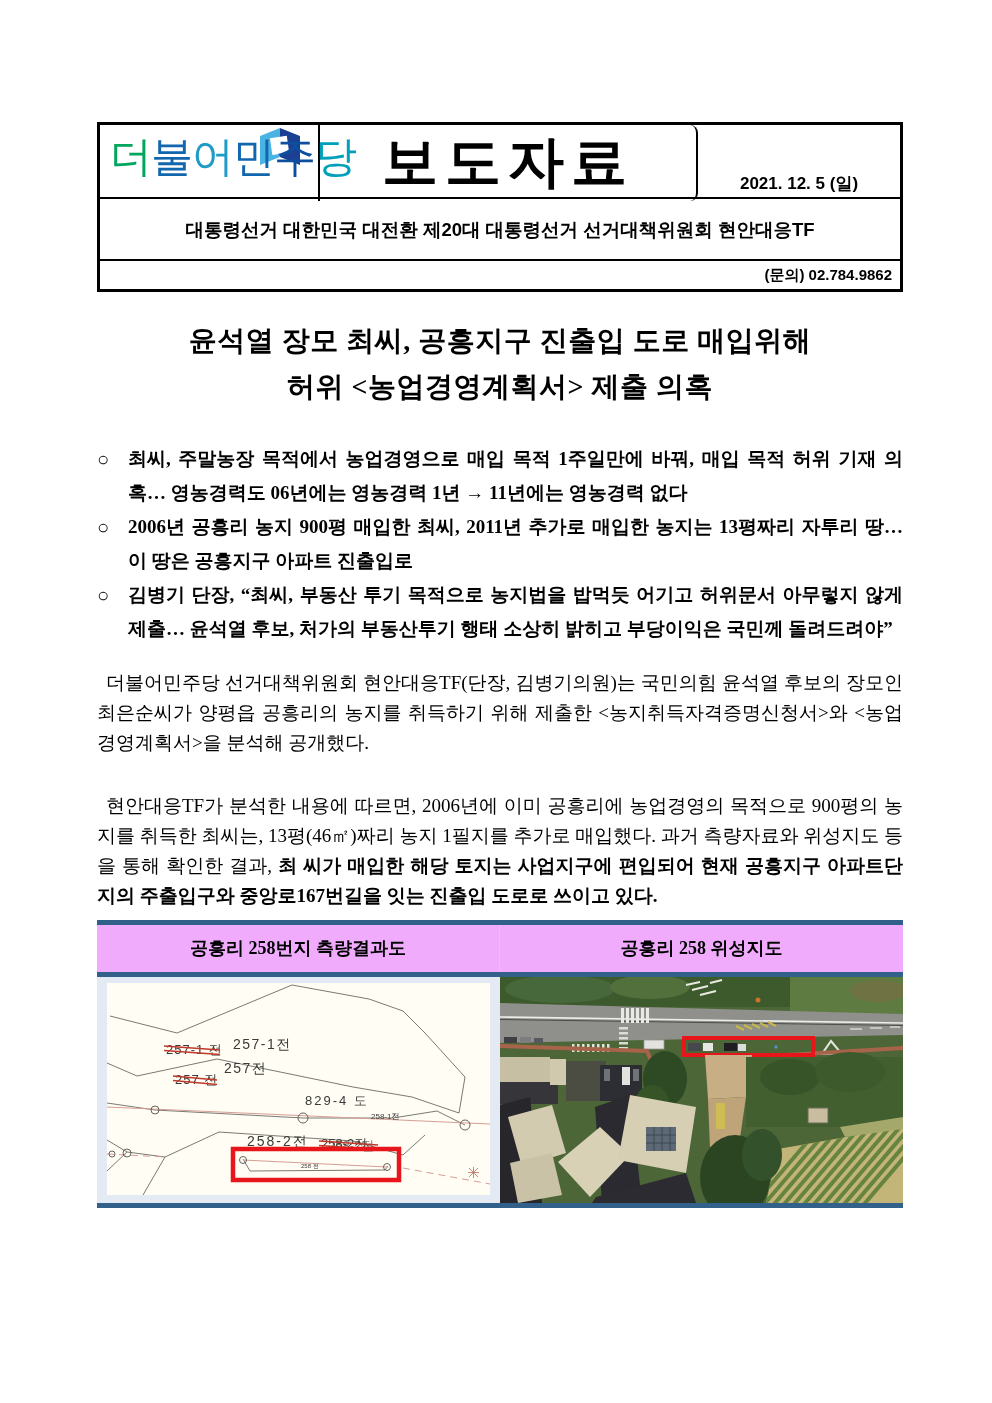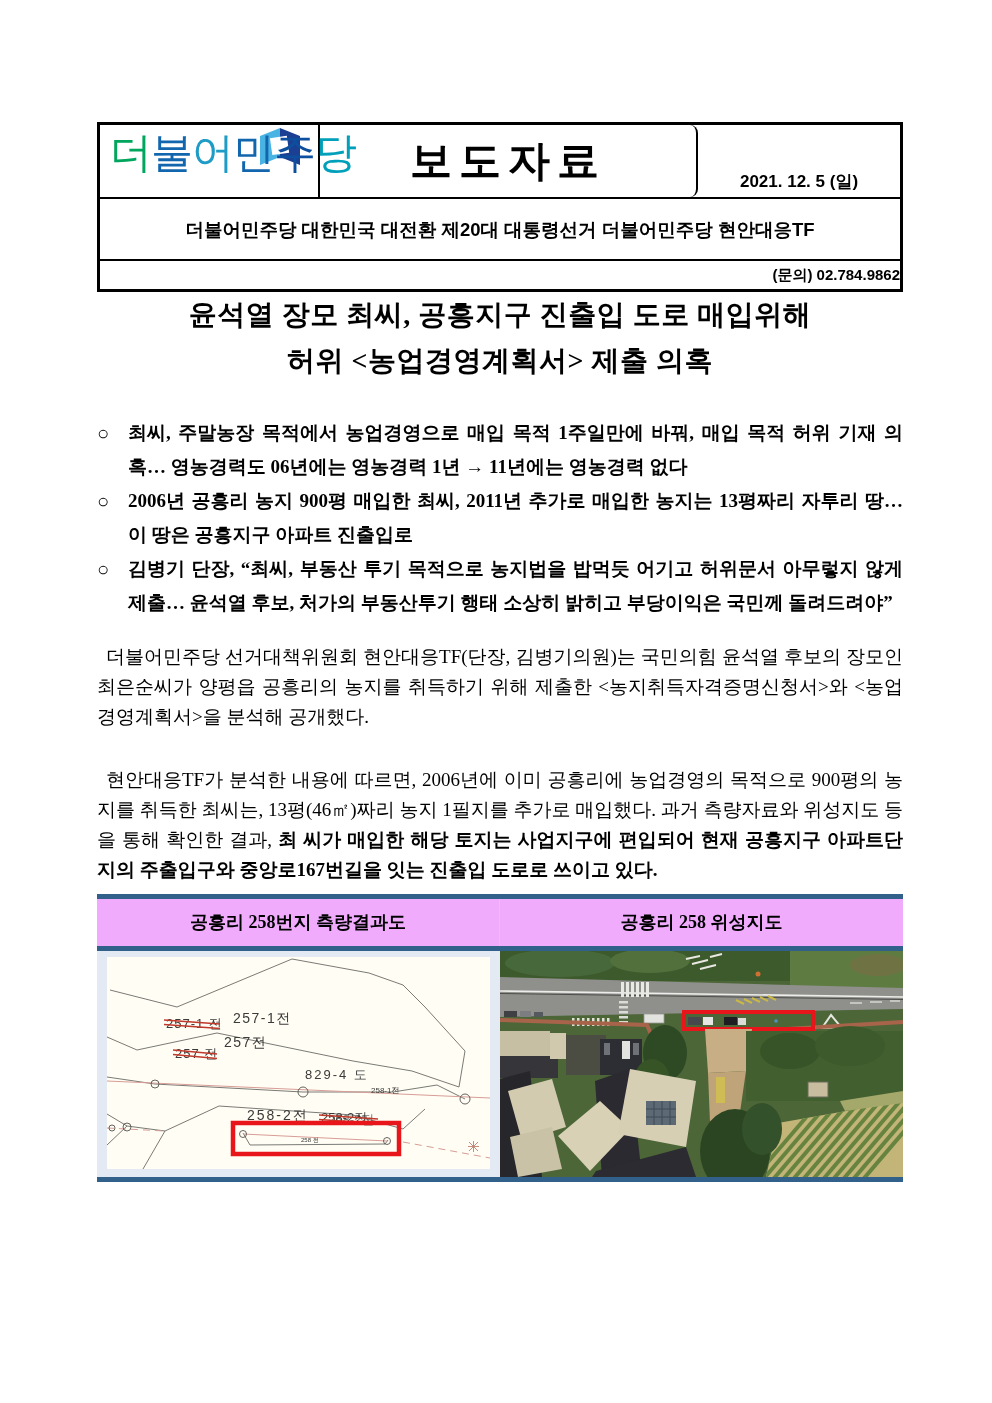--- a/index.html
+++ b/index.html
@@ -8,30 +8,30 @@
   .content { position:absolute; left:97px; top:122px; width:806px; }
 
   
   .hdr { border:3px solid #000; box-sizing:border-box; background:#fff; }
   .hdr-row1 { display:grid; grid-template-columns:220px 1fr 202px; border-bottom:2px solid #000; height:72px; }
   .cell-logo { border-right:2px solid #000; position:relative; }
   .logo-text { position:absolute; left:10px; bottom:16px; font-family:"Liberation Sans", sans-serif;
                font-weight:400; font-size:42px; letter-spacing:-1px; white-space:nowrap; }
   .flag { position:absolute; top:3px; right:16px; }
   .cell-doctype { border-right:2px solid #000; display:flex; align-items:center; justify-content:center;
-                  font-family:"Liberation Sans", sans-serif; font-weight:900; font-size:42px; letter-spacing:7px;border-radius:8px; }
+                  font-family:"Liberation Sans", sans-serif; font-weight:900; font-size:56px; letter-spacing:7px;border-radius:8px; }
   .cell-date { display:flex; align-items:center; justify-content:center;
                font-family:"Liberation Sans", sans-serif; font-weight:700; font-size:17px;margin-top:40px; }
   .hdr-row2 { border-bottom:2px solid #000; height:60px; display:flex; align-items:center; justify-content:center;
               font-family:"Liberation Sans", sans-serif; font-weight:600; font-size:18.5px; }
-  .hdr-row3 { height:28px; display:flex; align-items:center; justify-content:flex-end; 
+  .hdr-row3 { height:28px; display:flex; align-items:center; justify-content:flex-end; padding-right:8px;
               font-family:"Liberation Sans", sans-serif; font-weight:700; font-size:15px; }
 
   
-  .main-title { text-align:center; font-size:28px; font-weight:700; line-height:46px; letter-spacing:0.5px; }
+  .main-title { margin-top:26px; text-align:center; font-size:28px; font-weight:700; line-height:46px; letter-spacing:0.5px; }
 
   
   .bullets { margin-top:32px; }
   .bullet { display:flex; font-size:19px; font-weight:700; line-height:34px; }
   .bullet .mk { flex:none; width:31px; font-weight:400; font-size:20px; }
   .bullet .tx { flex:1; text-align:justify; word-break:break-all; }
 
   
   .body-p { margin:0; font-size:19px; line-height:30px; text-align:justify; word-break:break-all; text-indent:9px; }
   .body-p.p1 { margin-top:22px; }
@@ -63,21 +63,21 @@
           <svg class="flag" width="44" height="38" viewBox="0 0 44 38">
             <polygon points="2,8 22,0 22,29 2,37" fill="#49b4e4"></polygon>
             <polygon points="22,0 42,8 42,37 22,29" fill="#1b3f92"></polygon>
             <rect x="13" y="9" width="17" height="17" fill="#ffffff" transform="rotate(-8 21 17)"></rect>
           </svg>
           <div class="logo-text"><span style="color: rgb(0, 166, 93);">더</span><span style="color: rgb(18, 102, 174);">불</span><span style="color: rgb(30, 156, 198);">어</span><span style="color: rgb(18, 102, 174);">민</span><span style="color: rgb(13, 79, 158);">주</span><span style="color: rgb(0, 160, 186);">당</span></div>
         </div>
         <div class="cell-doctype">보도자료</div>
         <div class="cell-date">2021. 12. 5 (일)</div>
       </div>
-      <div class="hdr-row2">더불어민주당 대한민국 대전환 제20대 대통령선거 더불어민주당 현안대응TF</div>
+      <div class="hdr-row2">대통령선거 대한민국 대전환 제20대 대통령선거 선거대책위원회 현안대응TF</div>
       <div class="hdr-row3">(문의) 02.784.9862</div>
     </div>
 
     <div class="main-title">
       <div>윤석열 장모 최씨, 공흥지구 진출입 도로 매입위해</div>
       <div>허위 &lt;농업경영계획서&gt; 제출 의혹</div>
     </div>
 
     <div class="bullets">
       <div class="bullet">

